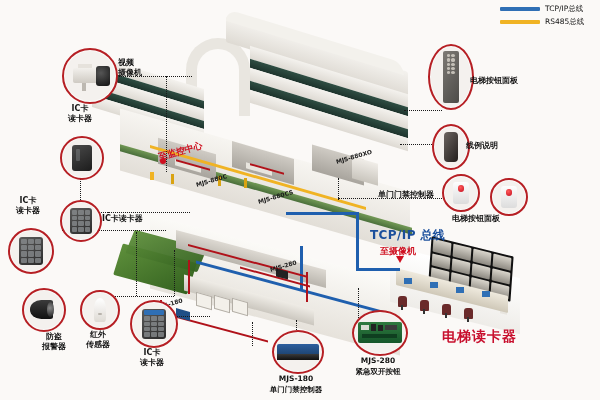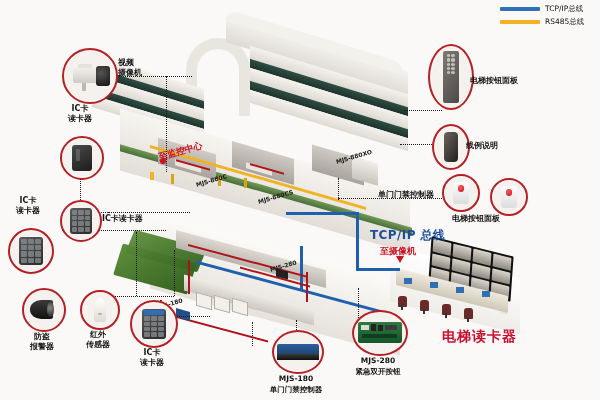--- a/index.html
+++ b/index.html
@@ -340,21 +340,21 @@
         </div>
     </div>
   </div>
   <div class="abs lbl" style="left:102px;top:214px;">IC卡读卡器</div>
 
   <div class="abs bubble" style="left:22px;top:288px;width:40px;height:40px;">
     <div class="bubble-inner">
         <div class="siren"></div>
       </div>
   </div>
-  <div class="abs lbl" style="left:20px;top:332px;white-space:pre;width:44px;">防盗
+  <div class="abs lbl" style="left:32px;top:332px;white-space:pre;width:44px;">防盗
 报警器</div>
 
   <div class="abs bubble" style="left:80px;top:290px;width:36px;height:36px;">
     <div class="bubble-inner">
         <div class="pir"></div>
       </div>
   </div>
   <div class="abs lbl" style="left:76px;top:330px;white-space:pre;width:44px;">红外
 传感器</div>
 

